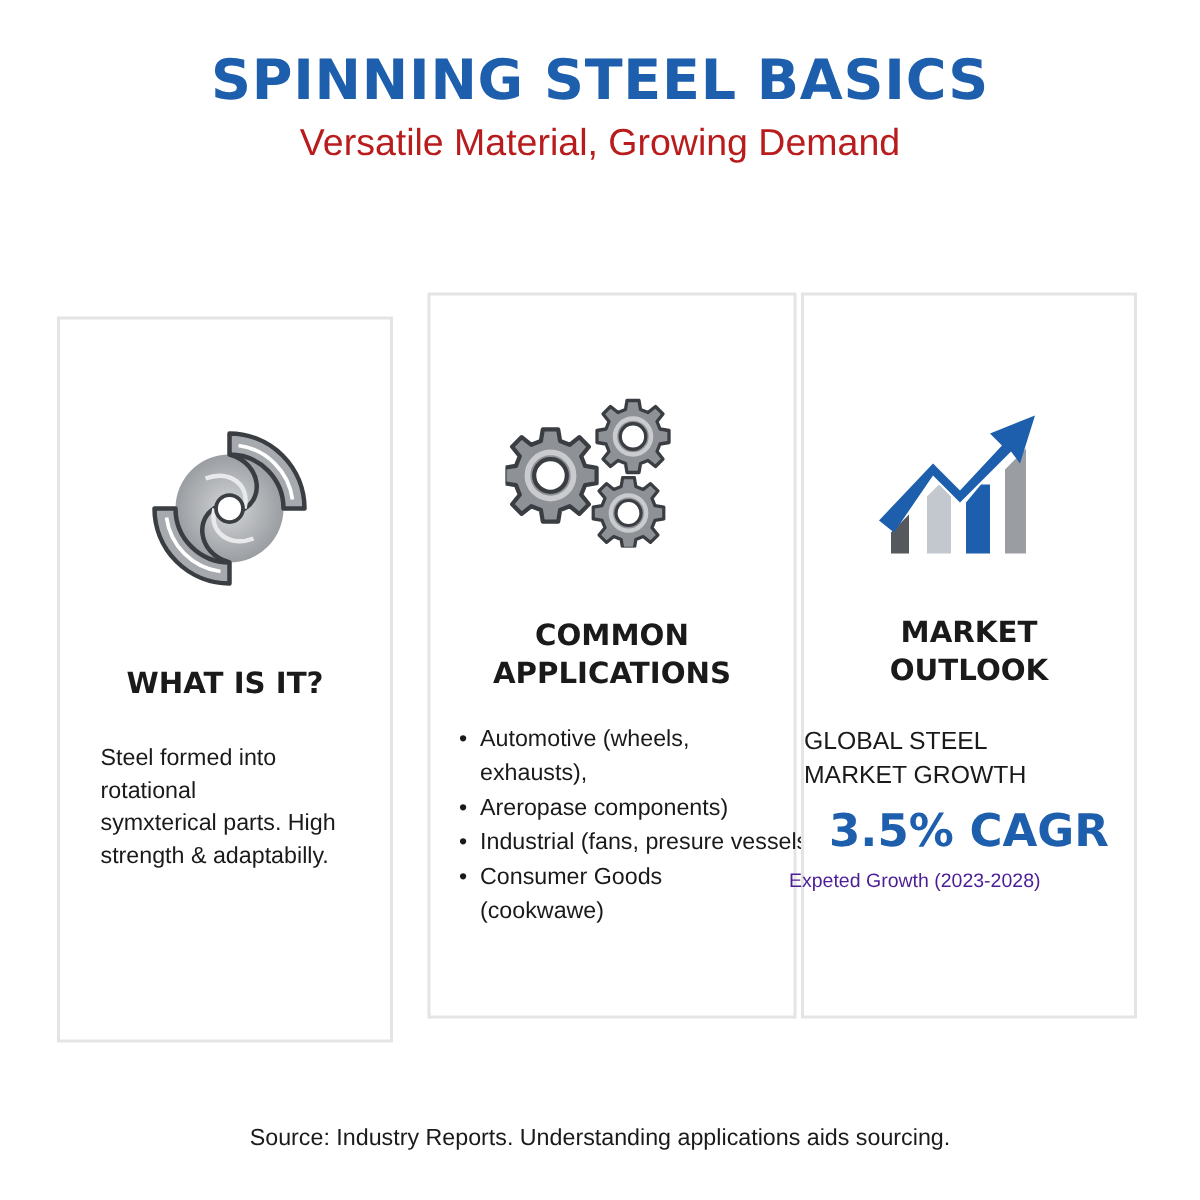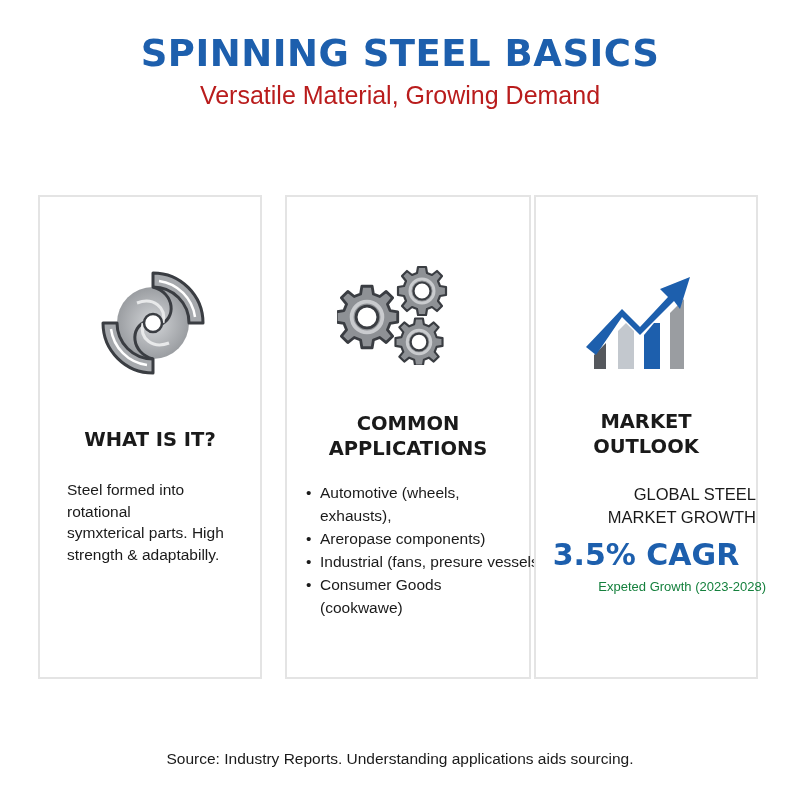--- a/index.html
+++ b/index.html
@@ -13,21 +13,21 @@
     }
     .subtitle {
       position: absolute; left: 0; top: 81px; width: 800px; text-align: center;
       font-size: 25px; color: #b91c1c;
     }
 
     .card {
       position: absolute; top: 195px; height: 484px;
       border: 2px solid #e4e4e4; background: #ffffff;
     }
-    .card-1 { left: 38px; width: 224px; }
+    .card-1 { left: 38px; width: 224px; margin-top: 16px; }
     .card-2 { left: 285px; width: 246px; }
     .card-3 { left: 534px; width: 224px; }
 
     .icon { position: absolute; }
     .icon-spin { left: 57px; top: 70px; width: 112px; height: 112px; }
     .icon-gears { left: 50px; top: 68px; width: 120px; height: 100px; }
     .icon-chart { left: 48px; top: 72px; width: 110px; height: 102px; }
 
     .card-heading {
       position: absolute; left: 0; width: 100%; text-align: center;
@@ -47,31 +47,31 @@
       position: absolute; left: 17px; top: 284px; width: 260px;
       list-style: none; font-size: 15.5px; line-height: 23px; color: #1a1a1a;
       white-space: nowrap;
     }
     .app-list li { position: relative; padding-left: 16px; }
     .app-list li::before {
       content: "\2022"; position: absolute; left: 2px; top: 0;
     }
 
     .market-label {
-      position: absolute; left: 0; top: 286px; width: 100%; text-align: right;
+      position: absolute; left: 0; top: 286px; width: 100%; text-align: left;
       font-size: 16.5px; line-height: 23px; color: #1a1a1a;
     }
     .market-value {
       position: absolute; left: -10px; top: 340px; width: calc(100% + 20px); text-align: center;
       font-weight: bold; font-size: 30px; color: #1d5fad;
       font-family: "DejaVu Sans", "Liberation Sans", sans-serif;
     }
     .market-note {
-      position: absolute; left: -10px; top: 382px; width: calc(100% + 20px); text-align: right;
-      font-size: 13px; color: #15803d;
+      position: absolute; left: -10px; top: 382px; width: calc(100% + 20px); text-align: left;
+      font-size: 13px; color: #4c1d95;
     }
 
     .footer {
       position: absolute; left: 0; top: 750px; width: 800px; text-align: center;
       font-size: 15.5px; color: #1a1a1a;
     }
   </style>
 </head>
 <body>
 

